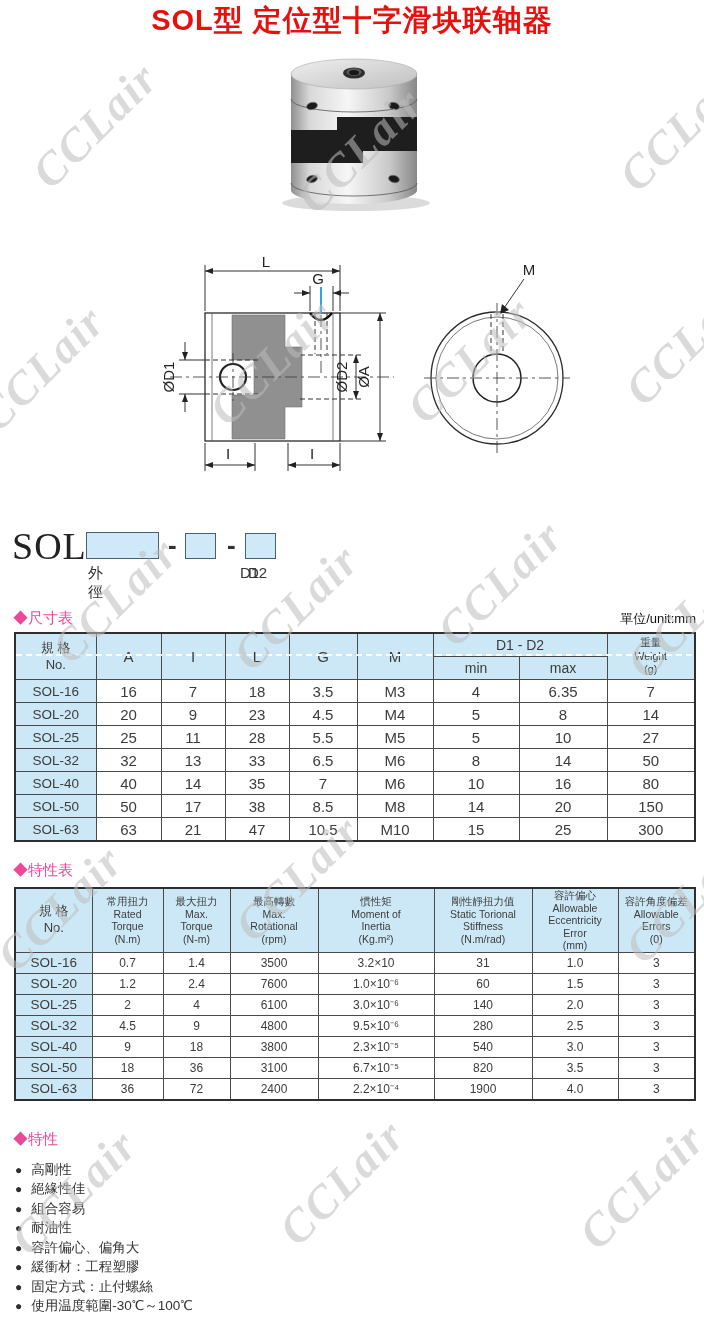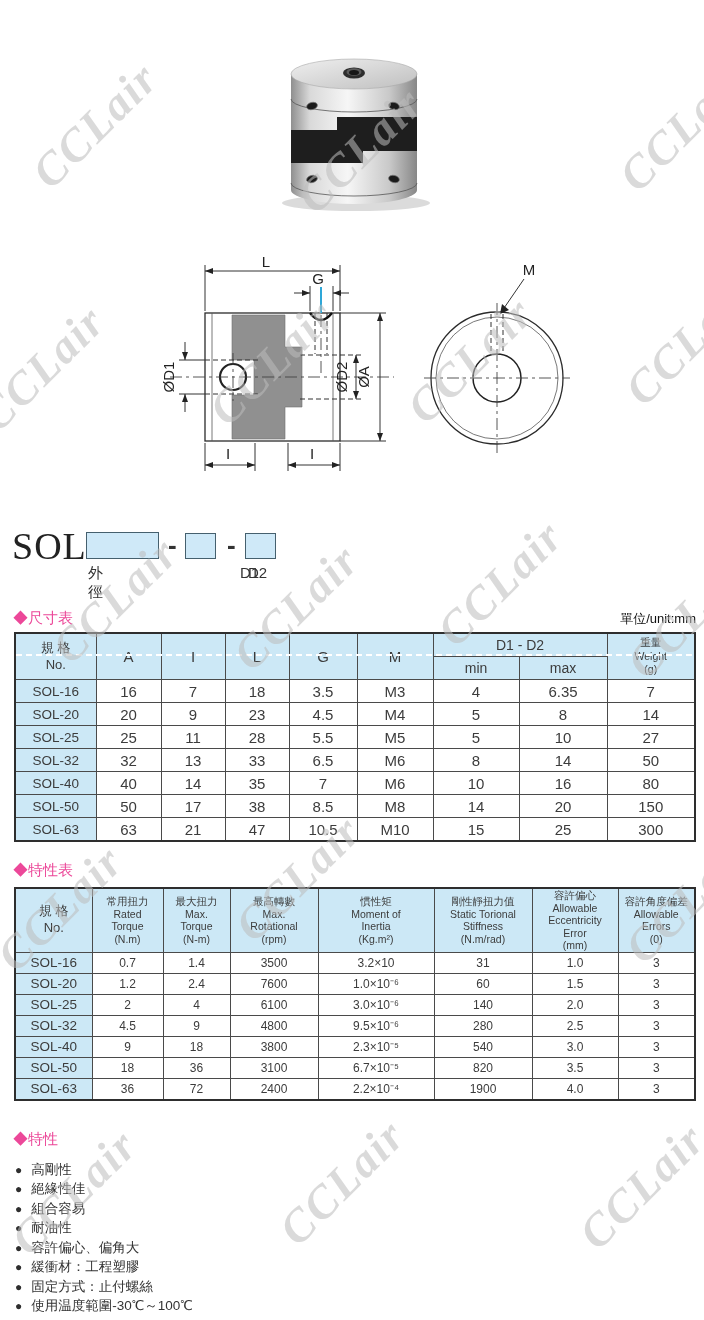--- a/index.html
+++ b/index.html
@@ -84,20 +84,21 @@
     <span class="wm" style="left:500px;top:583px">CCLair</span>
     <span class="wm" style="left:690px;top:615px">CCLair</span>
     <span class="wm" style="left:60px;top:908px">CCLair</span>
     <span class="wm" style="left:298px;top:878px">CCLair</span>
     <span class="wm" style="left:688px;top:900px">CCLair</span>
     <span class="wm" style="left:74px;top:1192px">CCLair</span>
     <span class="wm" style="left:342px;top:1182px">CCLair</span>
     <span class="wm" style="left:642px;top:1186px">CCLair</span>
   </div>
 
+  <div class="title">SOL型 定位型十字滑块联轴器</div>
 
   <svg class="photo" width="152" height="172" viewBox="0 0 152 172">
     <defs>
       <linearGradient id="mg" x1="0" y1="0" x2="1" y2="0">
         <stop offset="0" stop-color="#8f8f8f"></stop>
           <stop offset=".15" stop-color="#d9d9d9"></stop>
         <stop offset=".45" stop-color="#f6f6f6"></stop>
           <stop offset=".78" stop-color="#c9c9c9"></stop>
         <stop offset="1" stop-color="#878787"></stop>
       </linearGradient>

